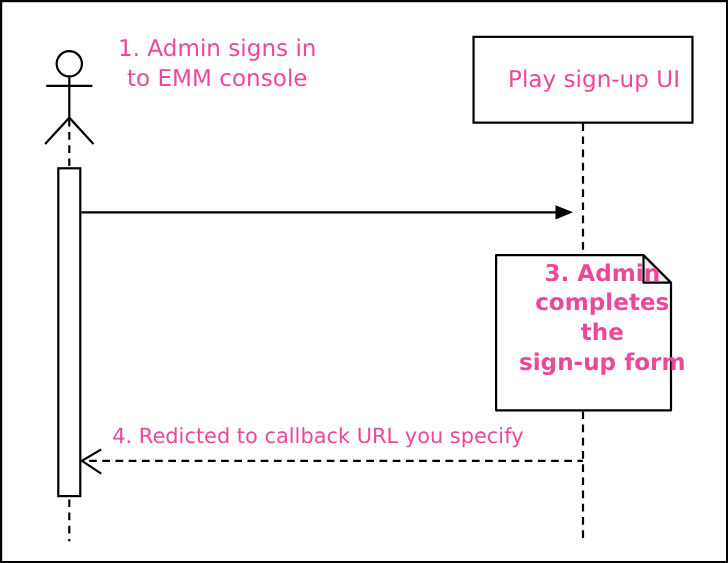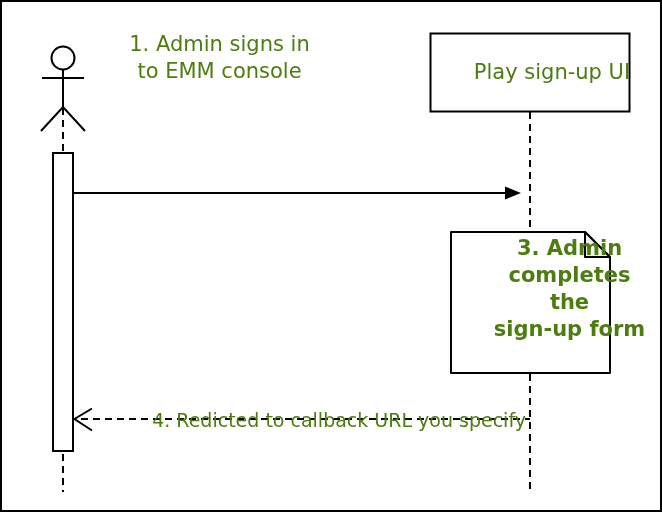--- a/index.html
+++ b/index.html
@@ -22,22 +22,21 @@
     position: absolute;
     left: 0;
     top: 0;
     width: 662px;
     height: 512px;
   }
   .label {
     position: absolute;
     text-align: center;
     white-space: pre-line;
-    color: #4d7c0f;
-    margin-left: 22px;
+    color: #ec4899;
   }
   .label-large {
     font-size: 21px;
     line-height: 27px;
   }
   .label-msg {
     font-size: 19px;
     line-height: 21px;
   }
   .flex-center {
@@ -83,22 +82,22 @@
 
     <g>
       <path d="M449,230 L583,230 L608,255 L608,371 L449,371 Z" fill="#ffffff" stroke="#000000" stroke-width="2" stroke-linejoin="round"></path>
       <path d="M583,230 L608,255 L583,255 Z" fill="#f0f0f0" stroke="#000000" stroke-width="2" stroke-linejoin="round"></path>
     </g>
   </svg>
 
   <div class="label label-large" style="left:95px; top:29px; width:201px;">1. Admin signs in
 to EMM console</div>
 
-  <div class="label label-large flex-center" style="left:428px; top:31px; width:200px; height:79px;">Play sign-up UI</div>
+  <div class="label label-large flex-center" style="left:428px; top:31px; width:200px; height:79px;padding-left:10px;">Play sign-up UI</div>
 
 
   <div class="label label-large flex-center" style="left:466px; top:230px; width:159px; height:113px;font-weight:bold;">3. Admin
 completes the
 sign-up form</div>
 
-  <div class="label label-msg" style="left:72px; top:408px; width:430px;text-align:right;">4. Redicted to callback URL you specify</div>
+  <div class="label label-msg" style="left:72px; top:385px; width:430px;">4. Redicted to callback URL you specify</div>
 
 </div>
 
 </body></html>

